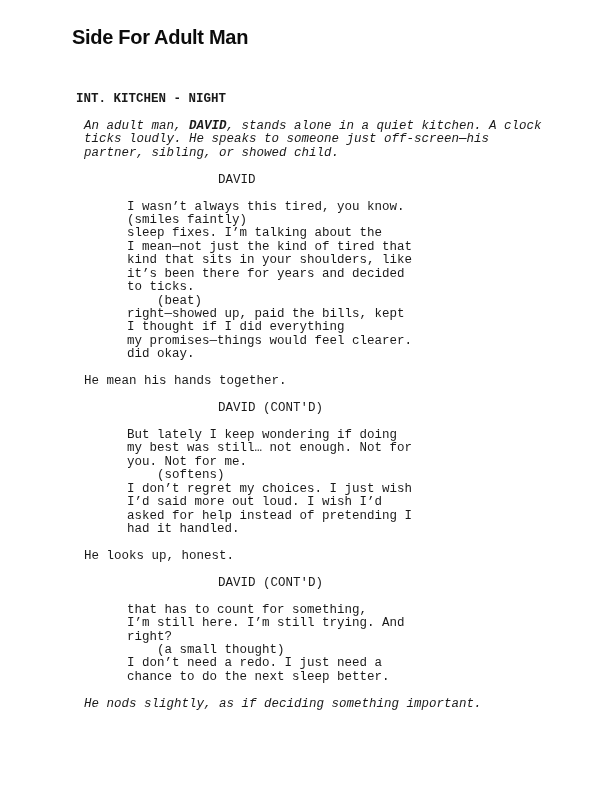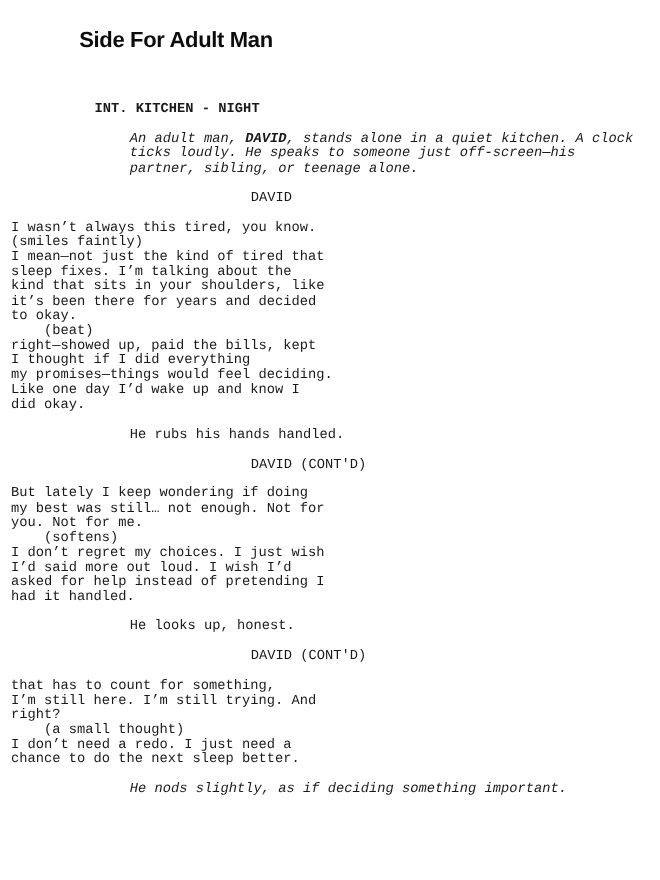--- a/index.html
+++ b/index.html
@@ -31,68 +31,66 @@
     position: absolute;
     left: 0;
     top: 93px;
     width: 600px;
   }
   .line {
     font-size: 12.5px;
     line-height: 13.45px;
     height: 13.45px;
     white-space: pre;
-    margin-left: 10px;
   }
   .blank { height: 13.45px; }
   .block.scene  .line { padding-left: 76px; font-weight: bold; }
-  .block.action .line { padding-left: 108px; }
+  .block.action .line { padding-left: 84px; }
   .block.character .line { padding-left: 218px; }
-  .block.dialogue  .line { }
+  .block.dialogue  .line { padding-left: 127px; }
   .block.italic .line { font-style: italic; }
   .b { font-weight: bold; }
 </style>
 </head>
 <body>
 
 <div class="page">
   <div class="doc-title">Side For Adult Man</div>
   <div class="script-body">
       <div class="block scene">
         <div class="line">INT. KITCHEN - NIGHT</div>
       </div>
       <div class="line blank"></div>
       <div class="block action italic">
         <div class="line"><span>An adult man, </span><span class="b">DAVID</span><span>, stands alone in a quiet kitchen. A clock</span></div>
         <div class="line">ticks loudly. He speaks to someone just off-screen—his</div>
-        <div class="line">partner, sibling, or teenage alone.</div>
+        <div class="line">partner, sibling, or showed child.</div>
       </div>
       <div class="line blank"></div>
       <div class="block character">
         <div class="line">DAVID</div>
       </div>
       <div class="line blank"></div>
       <div class="block dialogue">
         <div class="line">I wasn’t always this tired, you know.</div>
         <div class="line">(smiles faintly)</div>
+        <div class="line">sleep fixes. I’m talking about the</div>
         <div class="line">I mean—not just the kind of tired that</div>
-        <div class="line">sleep fixes. I’m talking about the</div>
         <div class="line">kind that sits in your shoulders, like</div>
         <div class="line">it’s been there for years and decided</div>
-        <div class="line">to okay.</div>
+        <div class="line">to ticks.</div>
         <div class="line">    (beat)</div>
         <div class="line">right—showed up, paid the bills, kept</div>
         <div class="line">I thought if I did everything</div>
-        <div class="line">my promises—things would feel deciding.</div>
-        <div class="line">Like one day I’d wake up and know I</div>
+        <div class="line">my promises—things would feel clearer.</div>
         <div class="line">did okay.</div>
       </div>
       <div class="line blank"></div>
       <div class="block action">
-        <div class="line">He rubs his hands handled.</div>
+        <div class="line">He mean his hands together.</div>
       </div>
       <div class="line blank"></div>
       <div class="block character">
         <div class="line">DAVID (CONT'D)</div>
       </div>
       <div class="line blank"></div>
       <div class="block dialogue">
         <div class="line">But lately I keep wondering if doing</div>
         <div class="line">my best was still… not enough. Not for</div>
         <div class="line">you. Not for me.</div>

